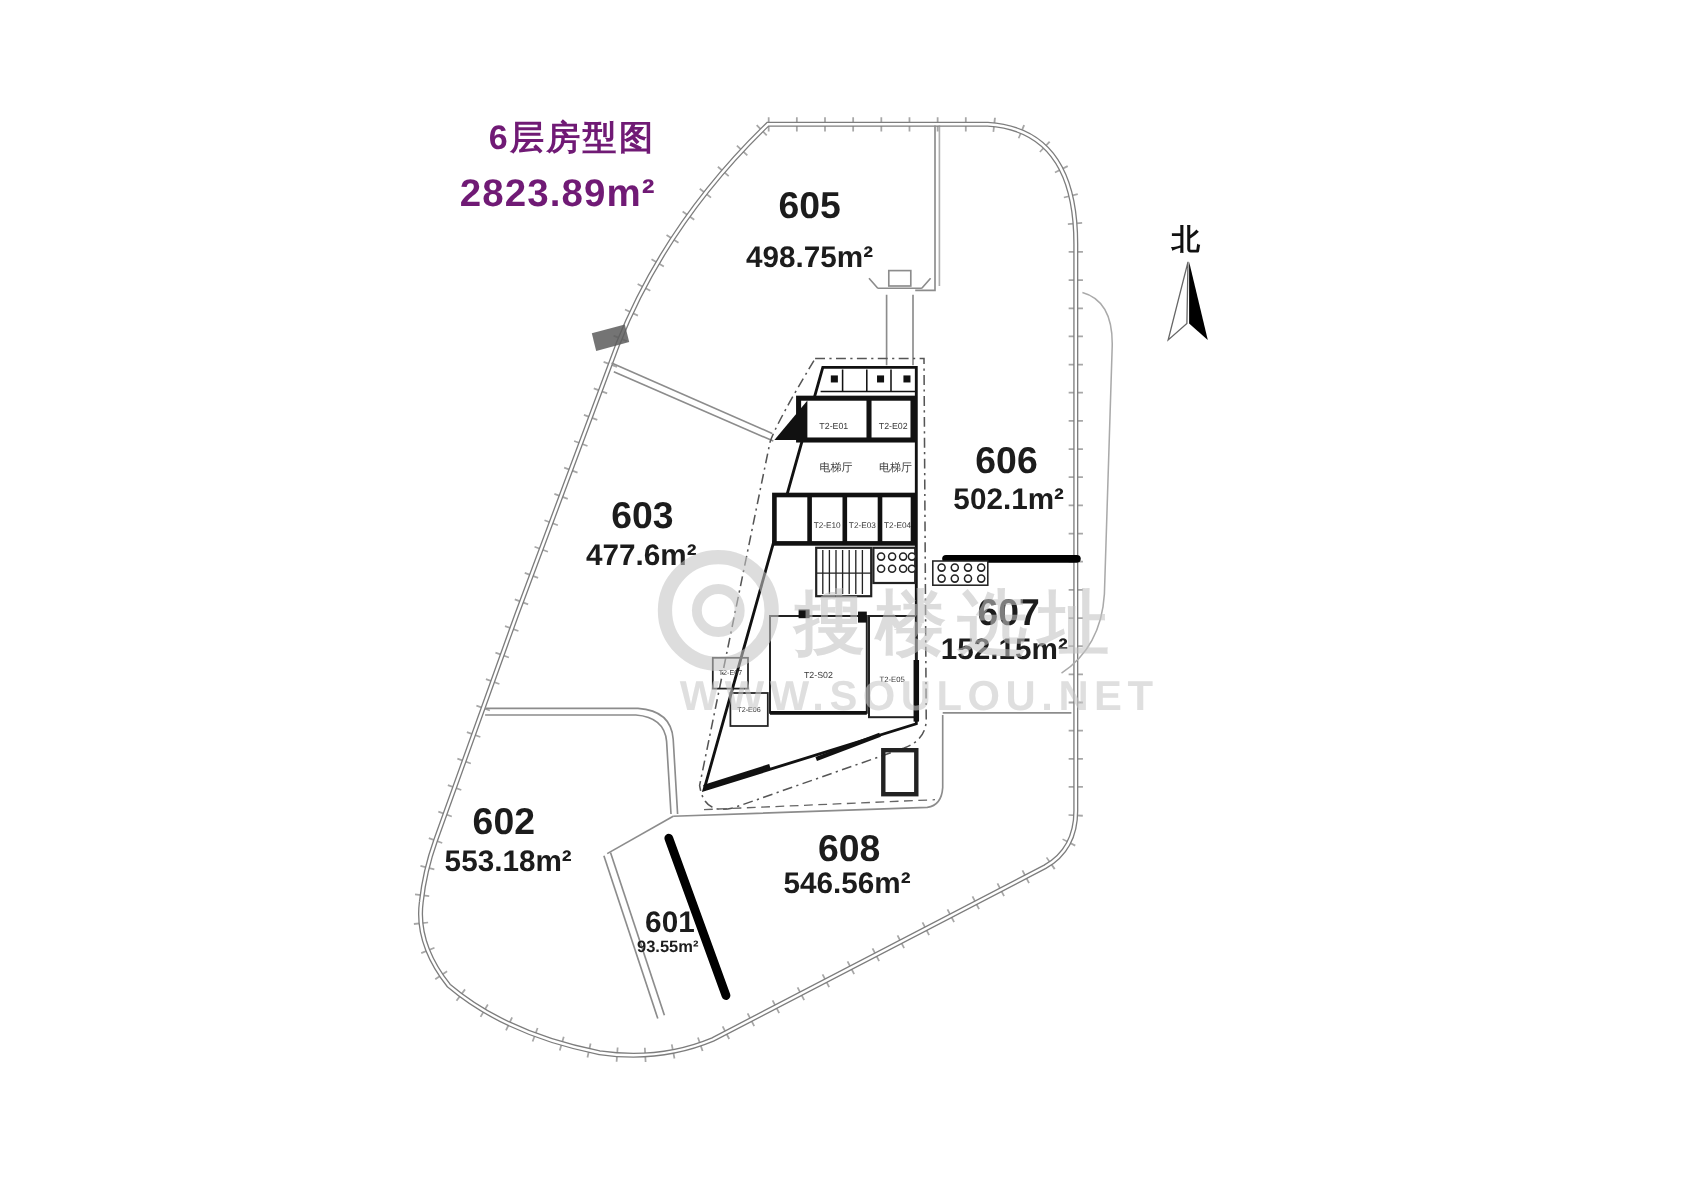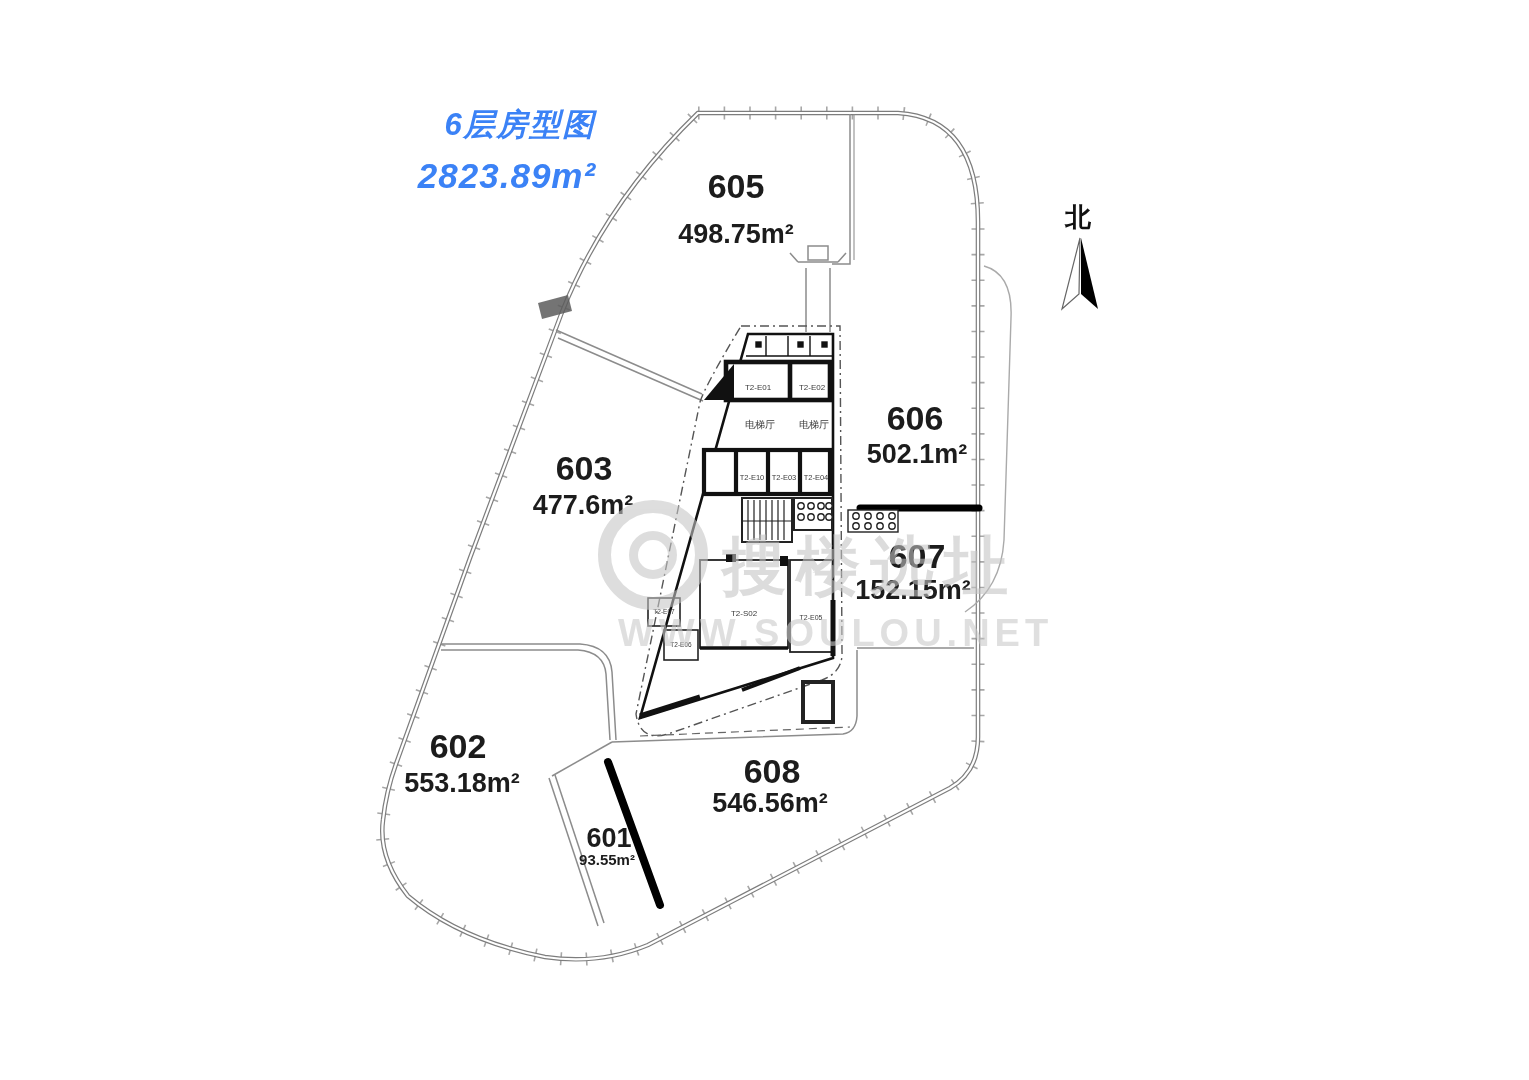--- a/index.html
+++ b/index.html
@@ -2,21 +2,21 @@
 <html><head>
 <meta charset="utf-8">
 <style>
   html,body{margin:0;padding:0;background:#fff;}
   #stage{
     position:relative;width:1529px;height:1080px;background:#fff;overflow:hidden;
     font-family:"Liberation Sans", sans-serif;
   }
   #plan-svg{position:absolute;left:0;top:0;}
   .title-block{
-    position:absolute;left:400px;top:104px;width:240px;text-align:center;color:#3b82f6;font-style:italic;
+    position:absolute;left:400px;top:104px;width:240px;text-align:center;color:#701a75;
   }
   .title-floor{font-size:31px;font-weight:bold;letter-spacing:2px;}
   .title-area{font-size:35px;font-weight:600;margin-top:10px;margin-left:-26px;letter-spacing:1px;}
   .watermark{
     position:absolute;left:598px;top:500px;width:420px;height:130px;
     pointer-events:none;opacity:.58;
   }
   .wm-row{display:flex;align-items:flex-end;}
   .wm-logo{
     width:84px;height:84px;border:13px solid #c6c6c6;border-radius:50%;

